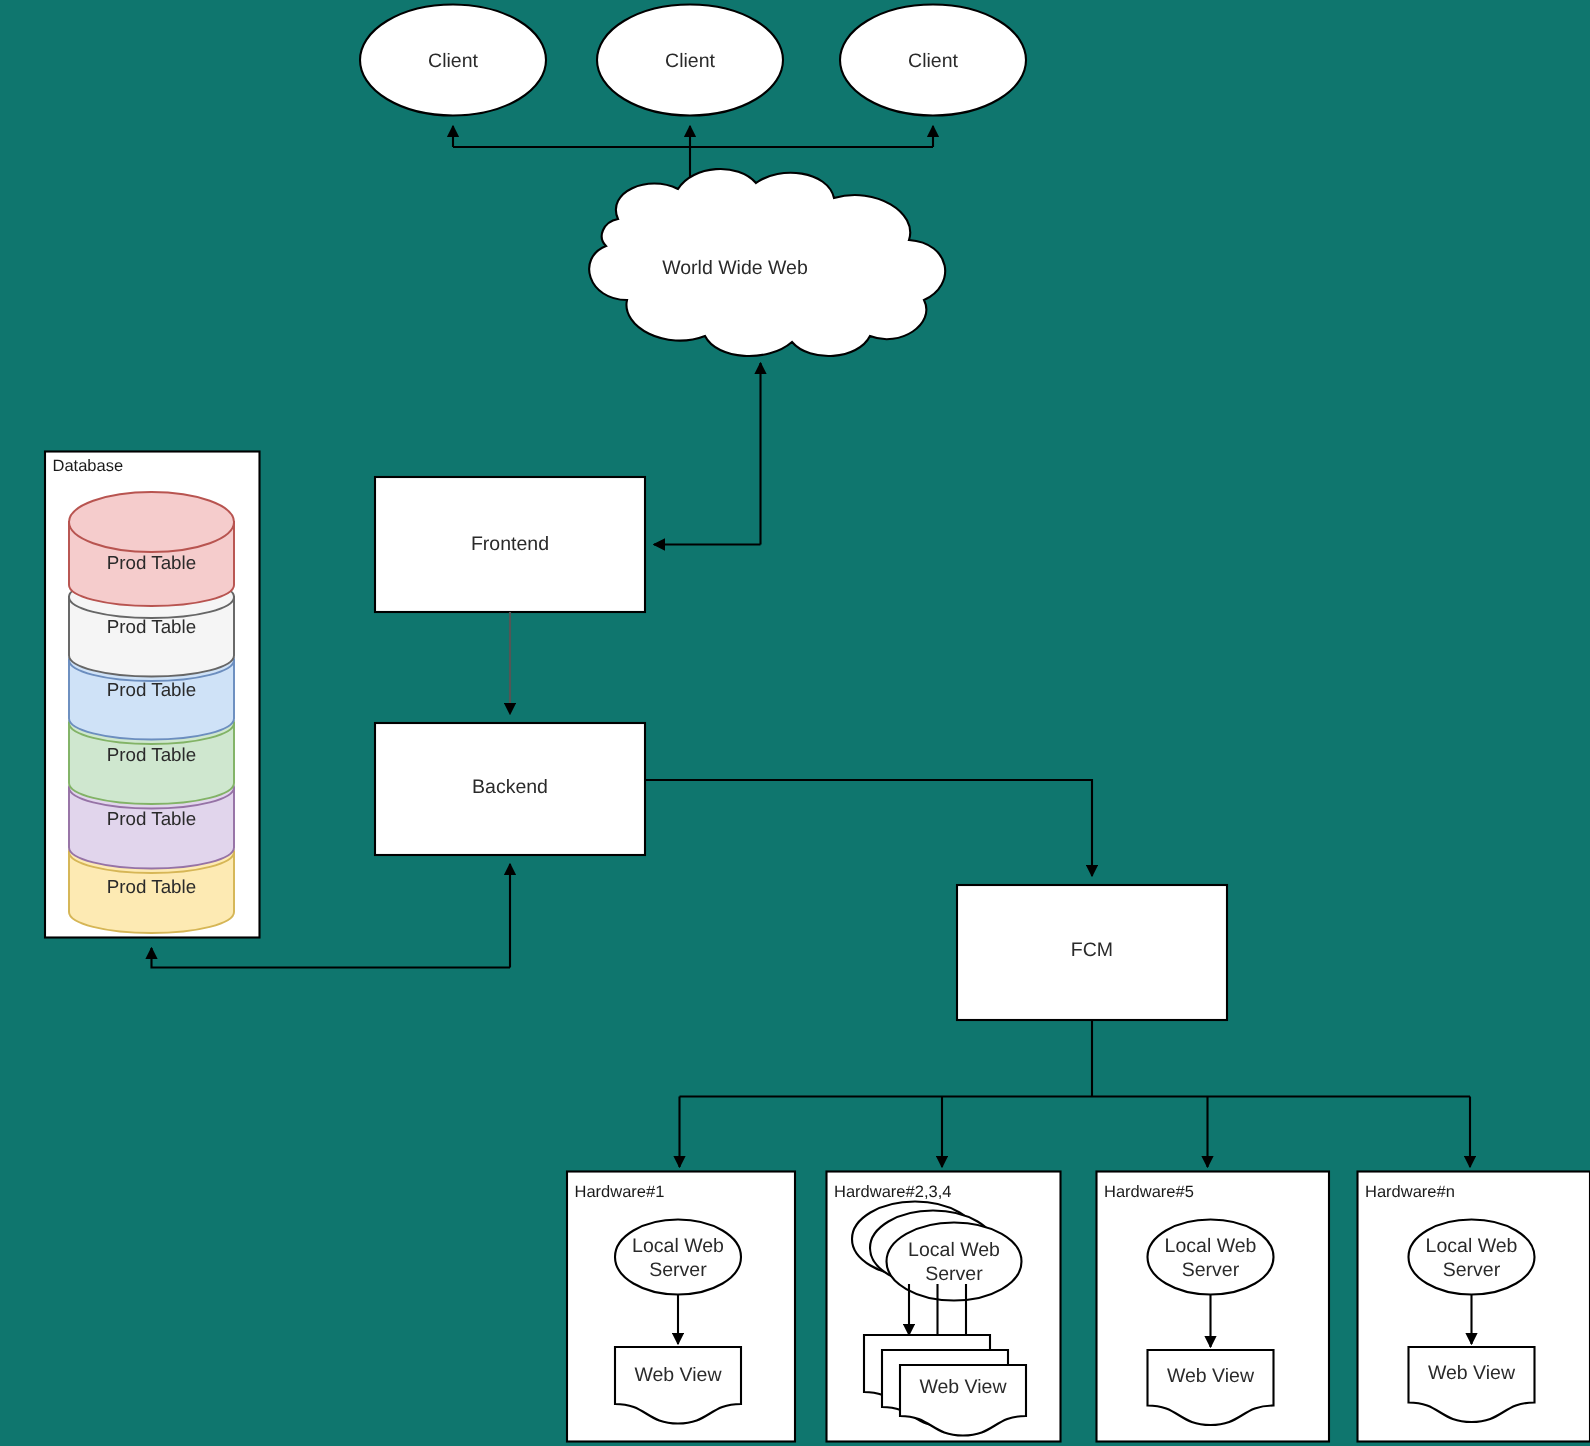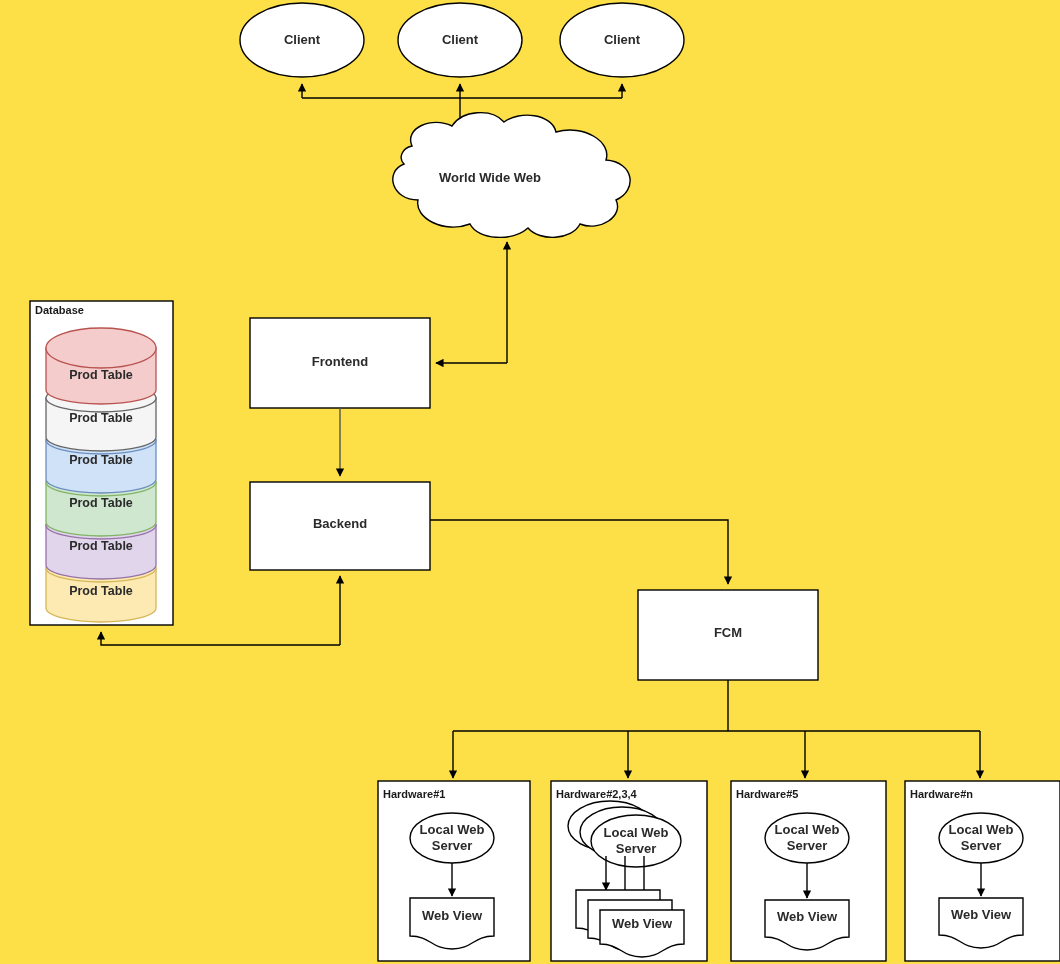--- a/index.html
+++ b/index.html
@@ -5,23 +5,22 @@
 <style>
   html,body{margin:0;padding:0;background:#ffffff;}
   body{
     font-family:"Liberation Sans", sans-serif;
     -webkit-font-smoothing:antialiased;
   }
   #canvas{
     position:relative;
     width:1060px;
     height:964px;
-    background:#fde047;
+    background:#0f766e;
     overflow:hidden;
-    font-weight:bold;
   }
   svg#diagram{
     position:absolute;
     top:0;left:0;
     width:1060px;
     height:964px;
   }
   .shape-stroke{fill:#ffffff;stroke:#000000;stroke-width:1.4;}
   .conn{fill:none;stroke:#000000;stroke-width:1.4;}
   .conn-grey{fill:none;stroke:#555555;stroke-width:1.4;}

